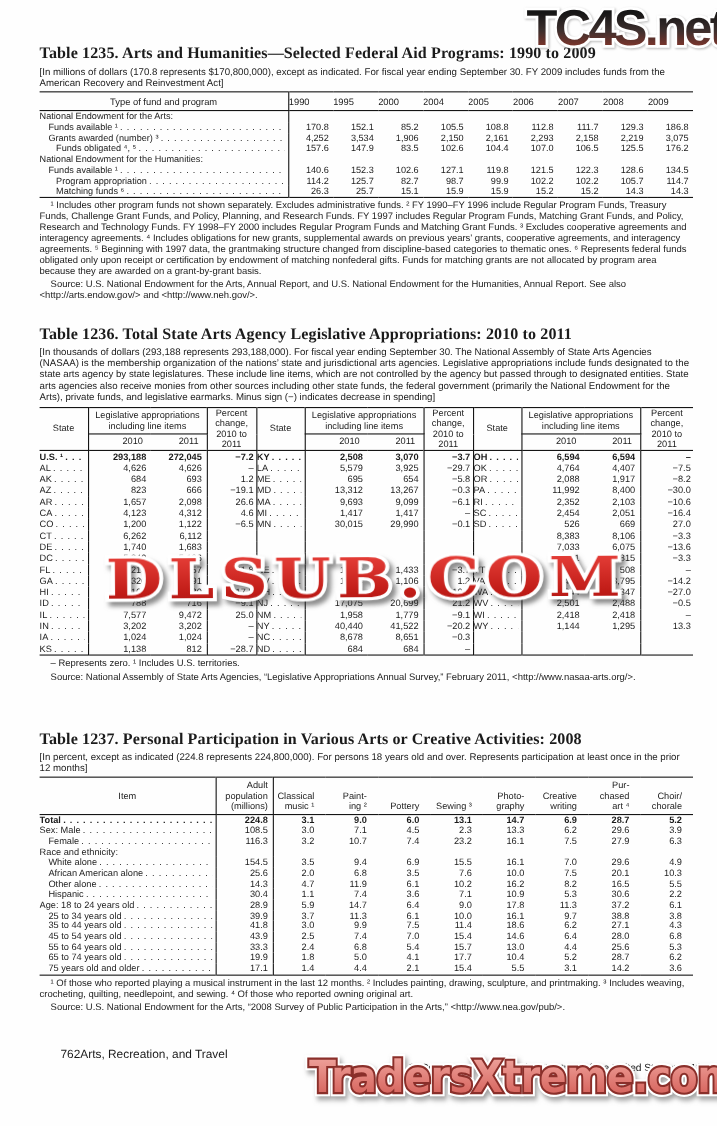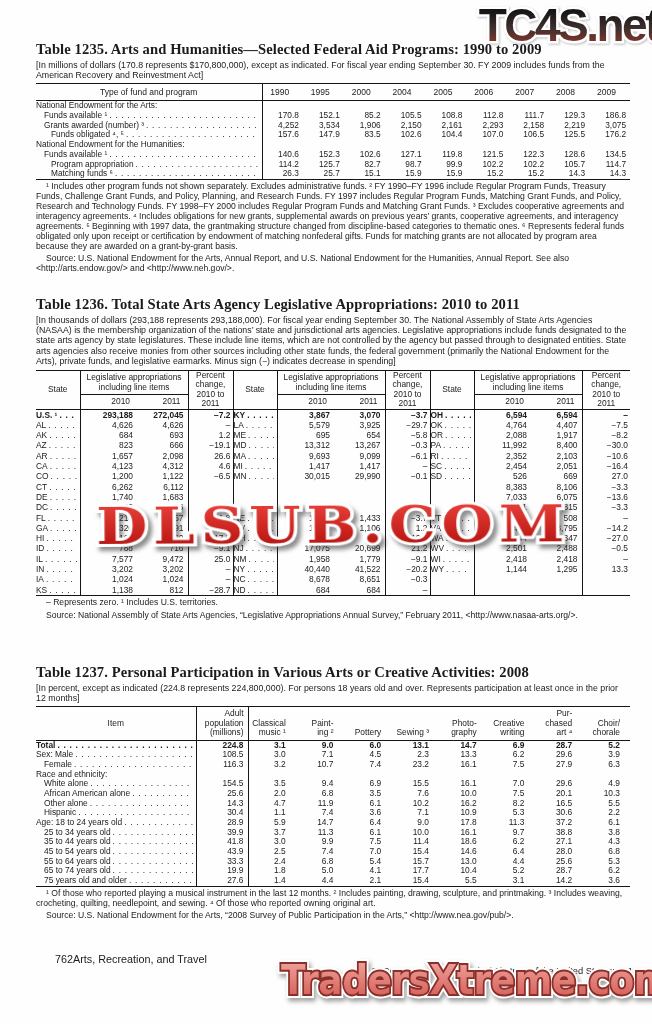--- a/index.html
+++ b/index.html
@@ -21,21 +21,21 @@
   .lc{display:flex;align-items:baseline;padding-right:3px;}
   .lab{white-space:nowrap;}
   .dots{flex:1 1 auto;overflow:hidden;white-space:nowrap;margin-left:2px;}
   .dots::before{content:". . . . . . . . . . . . . . . . . . . . . . . . . . . . . . . . . . . . . . . . . . . . .";letter-spacing:0.7px;}
   .i1{padding-left:8px;} .i2{padding-left:15px;}
 
   
   .t35{font-size:8.3px;}
   .t35 thead th{border-bottom:0.8px solid #151515;padding:3px 0;font-size:8.5px;}
   .t35 th.stub{text-align:center;border-right:0.8px solid #151515;}
-  .t35 th.yr{text-align:center;padding-right:6px;}
+  .t35 th.yr{text-align:left;padding-right:6px;}
   .t35 td{line-height:9.7px;}
   .t35 td.stub{border-right:0.8px solid #151515;}
   .t35 td.num{text-align:right;padding-right:4px;}
 
   
   .t36{font-size:8.4px;}
   .t36 thead th{font-size:8.4px;line-height:9.5px;margin-left:47px;}
   .t36 th.st{text-align:center;vertical-align:middle;border-right:0.8px solid #151515;border-bottom:0.8px solid #151515;}
   .t36 th.appr{text-align:center;padding:2px 2px 1px;border-bottom:0.8px solid #151515;border-right:0.8px solid #151515;}
   .t36 th.pct{text-align:center;vertical-align:middle;padding:0 1px;border-bottom:0.8px solid #151515;}
@@ -319,21 +319,21 @@
             </td>
             <td class="num">293,188</td>
             <td class="num y11b">272,045</td>
             <td class="num pctv sep">−7.2</td>
             <td class="state">
               <div class="lc">
                 <span class="lab">KY</span>
                 <span class="dots"></span>
               </div>
             </td>
-            <td class="num">3,867</td>
+            <td class="num">2,508</td>
             <td class="num y11b">3,070</td>
             <td class="num pctv sep">−3.7</td>
             <td class="state">
               <div class="lc">
                 <span class="lab">OH</span>
                 <span class="dots"></span>
               </div>
             </td>
             <td class="num">6,594</td>
             <td class="num y11b">6,594</td>
@@ -1112,21 +1112,21 @@
             <td class="num">28.7</td>
             <td class="num">6.2</td>
           </tr>
           <tr>
             <td class="labcell">
               <div class="lc i1">
                 <span class="lab">75 years old and older</span>
                 <span class="dots"></span>
               </div>
             </td>
-            <td class="apop">27.6</td>
+            <td class="apop">17.1</td>
             <td class="num">1.4</td>
             <td class="num">4.4</td>
             <td class="num">2.1</td>
             <td class="num">15.4</td>
             <td class="num">5.5</td>
             <td class="num">3.1</td>
             <td class="num">14.2</td>
             <td class="num">3.6</td>
           </tr>
         </tbody>

